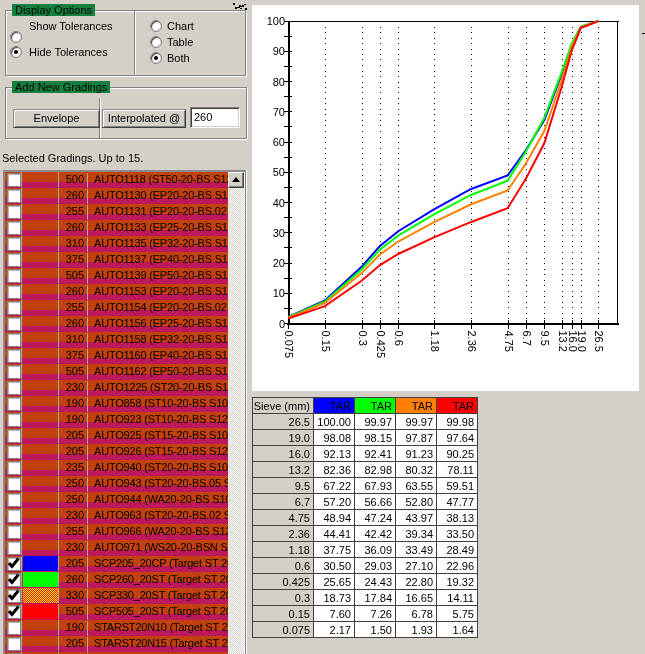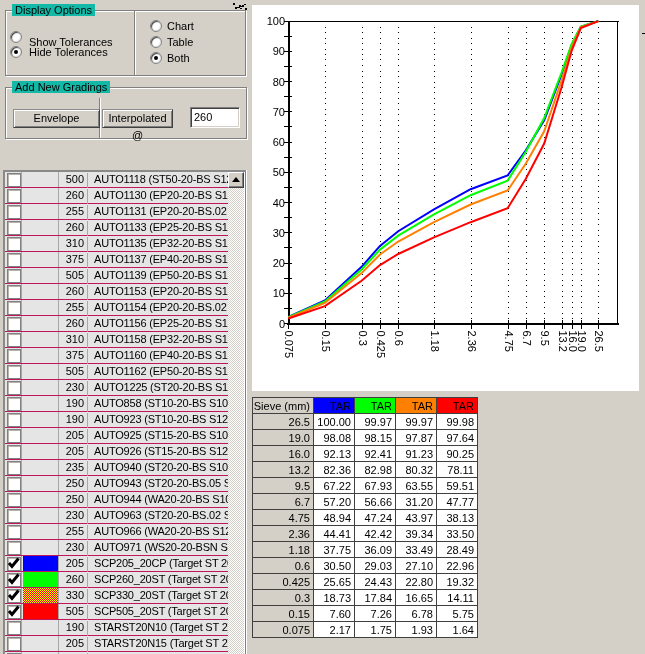--- a/index.html
+++ b/index.html
@@ -1,25 +1,25 @@
 <!DOCTYPE html>
 <html><head><meta charset="utf-8"><style>
 * { margin:0; padding:0; box-sizing:border-box; }
 html,body { width:645px; height:654px; background:#d4d0c8; font-family:"Liberation Sans", sans-serif; font-size:11px; color:#000; overflow:hidden; }
 #root { position:relative; width:645px; height:654px; overflow:hidden; }
 .grp { position:absolute; border:1px solid #808080; box-shadow:1px 1px 0 #fff, inset 1px 1px 0 #fff; }
-.leg { position:absolute; top:-7px; left:6px; background:#14b8a6; padding:0 3px; }
+.leg { position:absolute; top:-7px; left:6px; background:#15803d; padding:0 3px; }
 .vsep { position:absolute; width:1px; background:#808080; box-shadow:1px 0 0 #fff; }
 .radio { position:absolute; width:12px; height:12px; border-radius:50%; background:#fff; border:1px solid #808080; box-shadow:inset 1px 1px 1px #404040, inset -1px -1px 0 #e8e8e8; }
 .radio.sel::after { content:""; position:absolute; left:3px; top:3px; width:4px; height:4px; border-radius:50%; background:#000; }
 .lbl { position:absolute; white-space:nowrap; }
 .btn { position:absolute; background:#d4d0c8; border:1px solid; border-color:#8c8c8c #404040 #404040 #8c8c8c; box-shadow:inset 1px 1px 0 #fff, inset -1px -1px 0 #808080; text-align:center; line-height:17px; }
 .inp { position:absolute; background:#fff; border:1px solid; border-color:#808080 #fff #fff #808080; box-shadow:inset 1px 1px 0 #404040, inset -1px -1px 0 #d4d0c8; line-height:19px; padding-left:3px; }
 #list { position:absolute; left:3px; top:170px; width:243px; height:484px; background:#fff; border-left:2px solid #8a8a8a; border-top:2px solid #8a8a8a; border-right:1px solid #808080; box-shadow:1px 0 0 #fff; overflow:hidden; }
-.lr { position:relative; height:16px; width:224px; border-bottom:1px solid #be185d; background:#e5e5e5; }
+.lr { position:relative; height:16px; width:224px; border-bottom:6px solid #be185d; background:#c2410c; }
 .cb { position:absolute; left:0; top:0; width:17px; height:15px; border-right:1px solid #a8a8a8; }
 .cb svg { position:absolute; left:2px; top:1px; z-index:2; }
 .cb::before { content:""; position:absolute; left:2px; top:1px; width:12px; height:12px; background:#fff; border:1px solid #808080; box-shadow:inset 1px 1px 0 #b8b4ac; }
 .sw { position:absolute; left:18px; top:0; width:36px; height:15px; border-right:1px solid #a8a8a8; }
 .dith { background-image:conic-gradient(#ffff00 25%, #ff0000 0 50%, #ffff00 0 75%, #ff0000 0); background-size:2px 2px; }
 .num { position:absolute; left:55px; top:1px; width:28px; height:15px; border-right:1px solid #a8a8a8; text-align:right; padding-right:3px; }
 .nm { position:absolute; left:84px; top:1px; width:139px; height:15px; white-space:nowrap; overflow:hidden; padding-left:5px; letter-spacing:-0.2px; }
 #sbar { position:absolute; left:223px; top:0; width:16px; height:484px; background-image:conic-gradient(#fff 25%, #d4d0c8 0 50%, #fff 0 75%, #d4d0c8 0); background-size:2px 2px; }
 #sbtn { position:absolute; left:0; top:0; width:16px; height:16px; background:#d4d0c8; border:1px solid; border-color:#fff #404040 #404040 #fff; box-shadow:inset -1px -1px 0 #808080; }
 #sbtn::after { content:""; position:absolute; left:3px; top:4px; border:4px solid transparent; border-bottom:5px solid #000; border-top:none; }
@@ -29,38 +29,39 @@
 .dot { position:absolute; background:#000; }
 </style></head>
 <body>
 <div id="root">
 
 <div class="grp" style="left:5px;top:10px;width:241px;height:66px">
   <span class="leg">Display Options</span>
   <div class="vsep" style="left:128px;top:0;height:64px"></div>
 </div>
 <div class="radio" style="left:10px;top:31px"></div>
-<div class="lbl" style="left:29px;top:36px">Show Tolerances</div>
+<div class="lbl" style="left:29px;top:20px">Show Tolerances</div>
 <div class="radio sel" style="left:10px;top:46px"></div>
 <div class="lbl" style="left:29px;top:46px">Hide Tolerances</div>
 <div class="radio" style="left:150px;top:20px"></div>
 <div class="lbl" style="left:167px;top:20px">Chart</div>
 <div class="radio" style="left:150px;top:36px"></div>
 <div class="lbl" style="left:167px;top:36px">Table</div>
 <div class="radio sel" style="left:150px;top:52px"></div>
 <div class="lbl" style="left:167px;top:52px">Both</div>
 
 <div class="grp" style="left:5px;top:87px;width:242px;height:52px">
   <span class="leg">Add New Gradings</span>
   <div class="vsep" style="left:93px;top:10px;height:40px"></div>
 </div>
 <div class="btn" style="left:13px;top:109px;width:87px;height:19px">Envelope</div>
-<div class="btn" style="left:102px;top:109px;width:71px;height:19px">Interpolated @</div>
+<div class="btn" style="left:102px;top:109px;width:84px;height:19px">Interpolated @</div>
 <div class="inp" style="left:190px;top:107px;width:50px;height:21px">260</div>
 
+<div class="lbl" style="left:2px;top:152px">Selected Gradings. Up to 15.</div>
 
 <div id="list">
 <div class="lr">
         <span class="cb"></span>
         <span class="sw"></span>
         <span class="num">500</span>
         <span class="nm">AUTO1118 (ST50-20-BS S12-10)</span>
       </div>
 <div class="lr">
         <span class="cb"></span>
@@ -395,21 +396,21 @@
           <td class="g">9.5</td>
           <td>67.22</td>
           <td>67.93</td>
           <td>63.55</td>
           <td>59.51</td>
         </tr>
 <tr>
           <td class="g">6.7</td>
           <td>57.20</td>
           <td>56.66</td>
-          <td>31.20</td>
+          <td>52.80</td>
           <td>47.77</td>
         </tr>
 <tr>
           <td class="g">4.75</td>
           <td>48.94</td>
           <td>47.24</td>
           <td>43.97</td>
           <td>38.13</td>
         </tr>
 <tr>
@@ -450,21 +451,21 @@
 <tr>
           <td class="g">0.15</td>
           <td>7.60</td>
           <td>7.26</td>
           <td>6.78</td>
           <td>5.75</td>
         </tr>
 <tr>
           <td class="g">0.075</td>
           <td>2.17</td>
-          <td>1.75</td>
+          <td>1.50</td>
           <td>1.93</td>
           <td>1.64</td>
         </tr>
 </tbody>
     </table>
 
 <div class="dot" style="left:233px;top:3px;width:2px;height:2px"></div>
 <div class="dot" style="left:235px;top:7px;width:2px;height:2px"></div>
 <div class="dot" style="left:237px;top:7px;width:3px;height:1px"></div>
 <div class="dot" style="left:239px;top:5px;width:2px;height:2px"></div>

